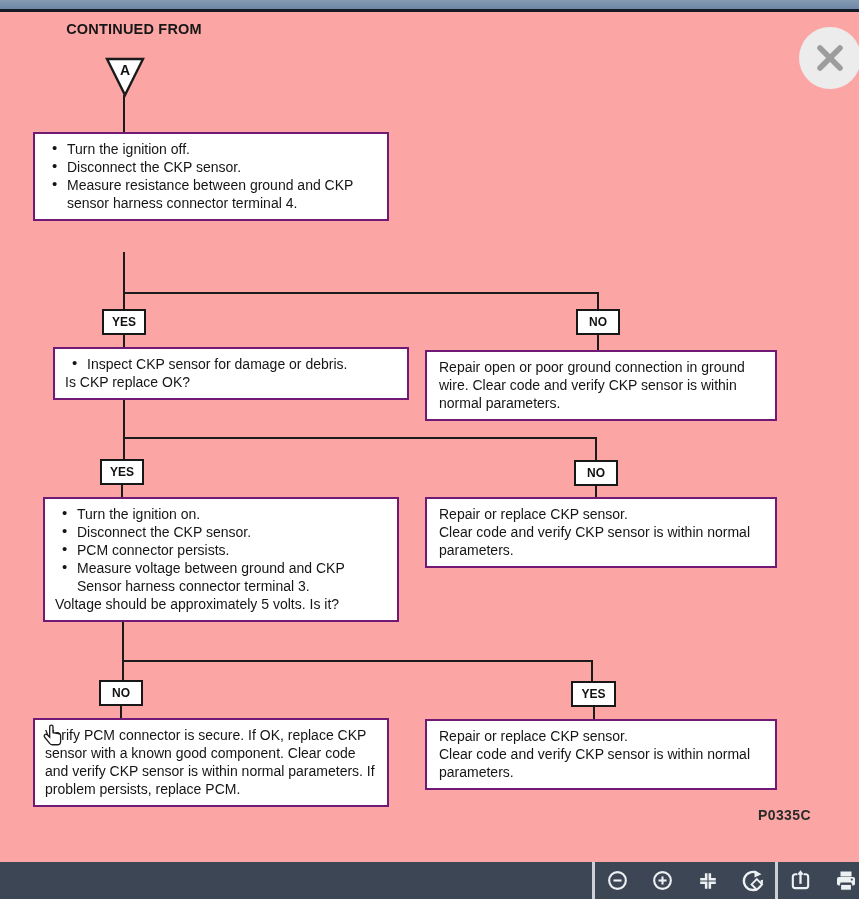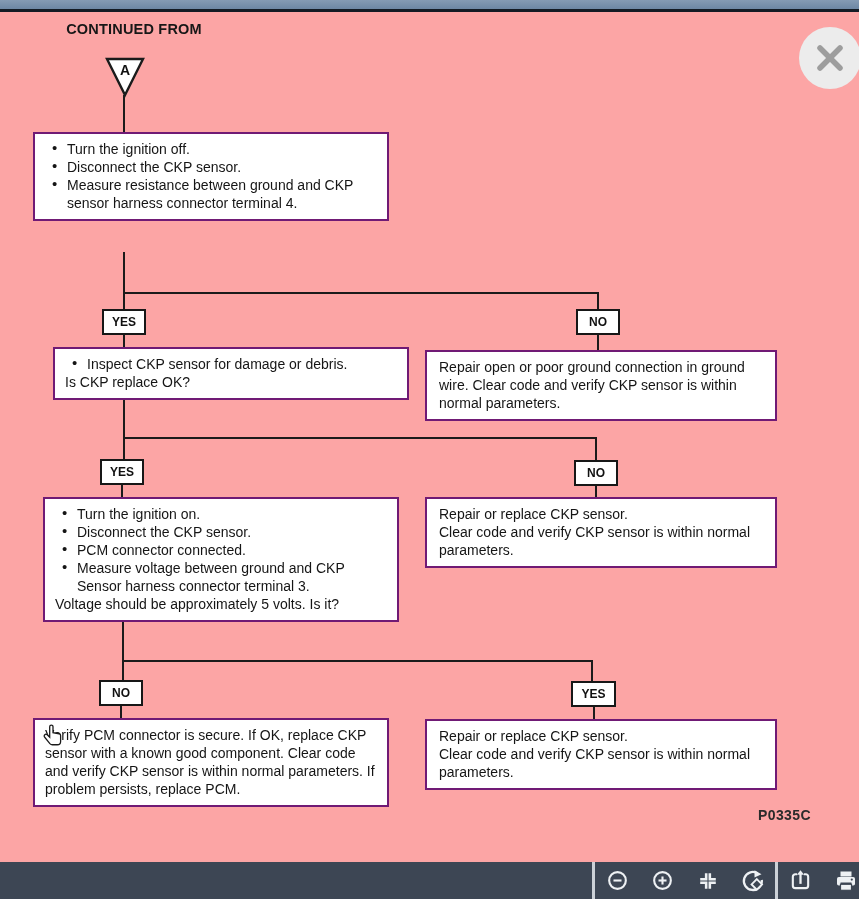--- a/index.html
+++ b/index.html
@@ -107,21 +107,21 @@
     <div>Repair open or poor ground connection in ground wire. Clear code and verify CKP sensor is within normal parameters.</div>
   </div>
 
   <div class="fc-label" style="left:100px; top:459px; width:44px; height:26px;">YES</div>
   <div class="fc-label" style="left:574px; top:460px; width:44px; height:26px;">NO</div>
 
   <div class="fc-box" style="left:33px; top:497px; width:356px;margin-left:10px;">
     <ul>
       <li>Turn the ignition on.</li>
       <li>Disconnect the CKP sensor.</li>
-      <li>PCM connector connected.</li>
+      <li>PCM connector persists.</li>
       <li>Measure voltage between ground and CKP Sensor harness connector terminal 3.</li>
     </ul>
     <div class="fc-q">Voltage should be approximately 5 volts. Is it?</div>
   </div>
 
   <div class="fc-box" style="left:425px; top:497px; width:352px; padding-left:12px;">
     <div>Repair or replace CKP sensor.</div>
     <div>Clear code and verify CKP sensor is within normal parameters.</div>
   </div>
 

